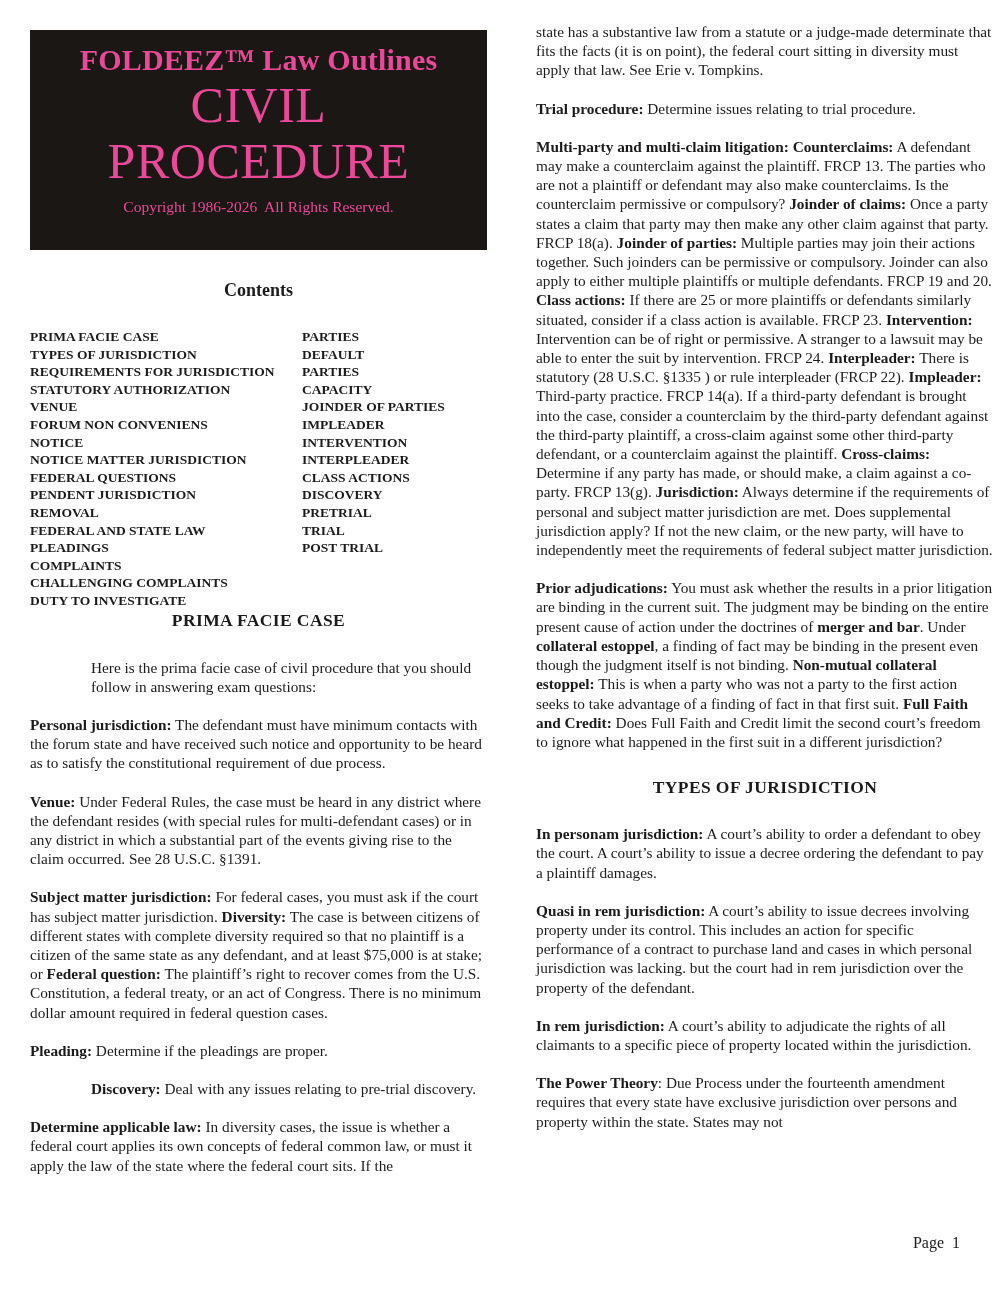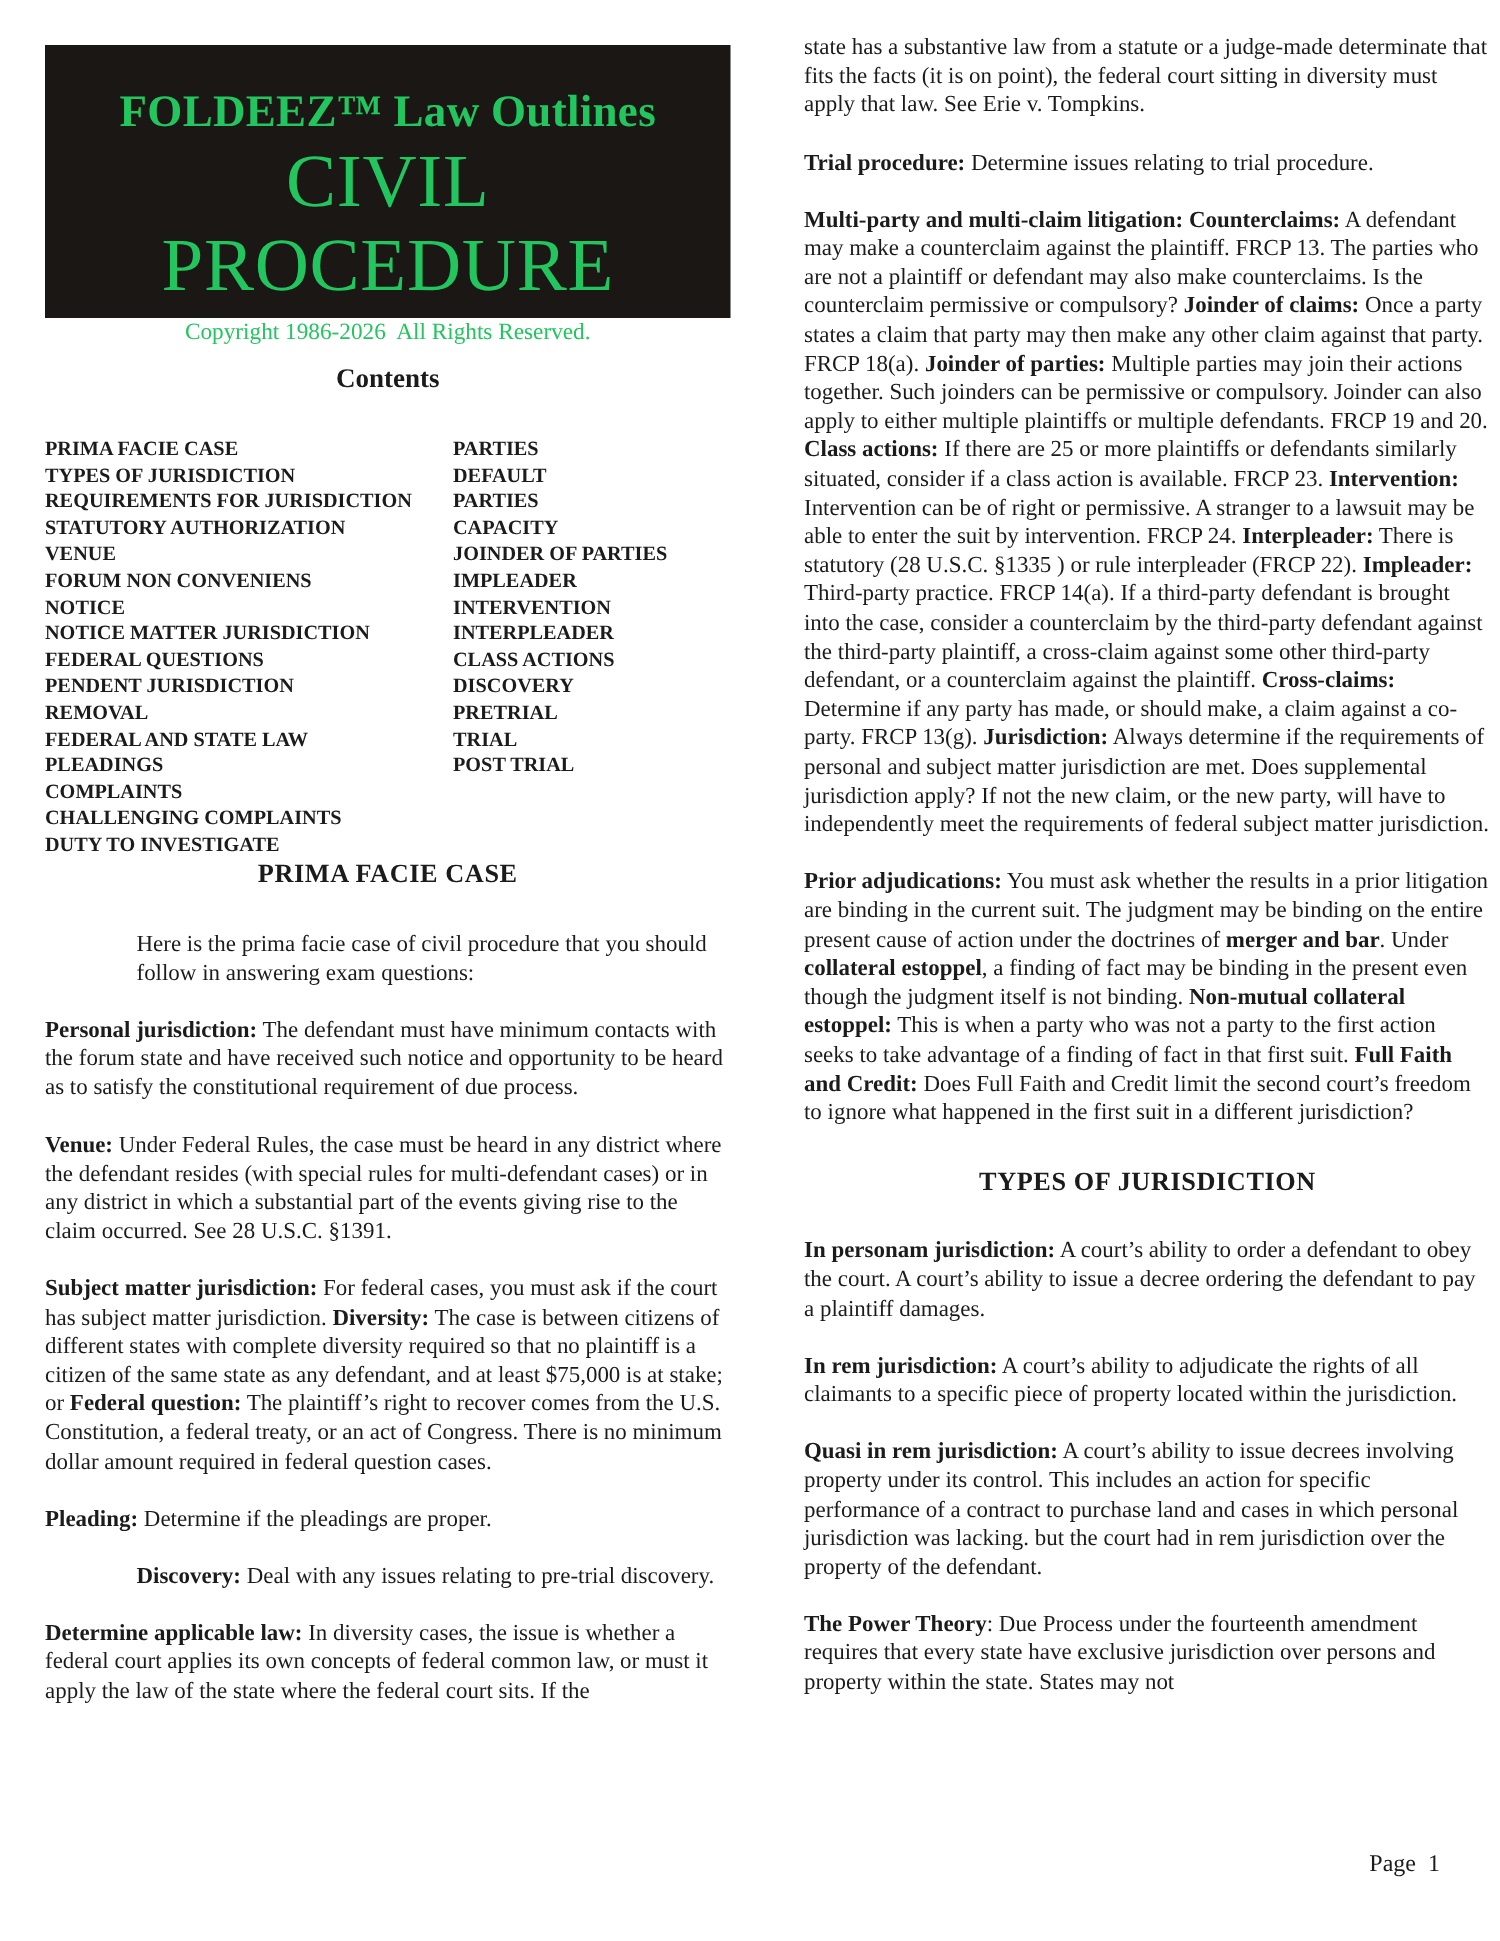--- a/index.html
+++ b/index.html
@@ -13,25 +13,25 @@
   }
   .page { position: absolute; inset: 0; }
 
   .col { position: absolute; }
   .col-left  { left: 30px;  top: 30px; width: 457px; }
   .col-right { left: 536px; top: 22px; width: 458px; }
 
   
   .header-box {
     background: #1a1715;
-    color: #22c55e;
+    color: #ec4899;
     text-align: center;
-    height: 182px;
+    height: 220px;
     box-sizing: border-box;
-    padding-top: 28px;
+    padding-top: 13px;
   }
   .brand { font-size: 30px; font-weight: bold; letter-spacing: 0.2px; }
   .big-title { font-size: 50px; font-weight: normal; line-height: 1.12; letter-spacing: 0.5px; }
   .copyright { font-size: 15.5px; margin-top: 9px; white-space: pre; }
 
   
   .contents-heading {
     font-size: 18px; font-weight: bold; text-align: center;
     margin: 30px 0 0 0;
   }
@@ -130,21 +130,21 @@
   </div>
 
   <div class="col col-right">
     <div class="col-body">
         <p class="para">state has a substantive law from a statute or a judge-made determinate that fits the facts (it is on point), the federal court sitting in diversity must apply that law. See Erie v. Tompkins.</p>
         <p class="para"><b>Trial procedure:</b> Determine issues relating to trial procedure.</p>
         <p class="para"><b>Multi-party and multi-claim litigation: Counterclaims:</b> A defendant may make a counterclaim against the plaintiff. FRCP 13. The parties who are not a plaintiff or defendant may also make counterclaims. Is the counterclaim permissive or compulsory? <b>Joinder of claims:</b> Once a party states a claim that party may then make any other claim against that party. FRCP 18(a). <b>Joinder of parties:</b> Multiple parties may join their actions together. Such joinders can be permissive or compulsory. Joinder can also apply to either multiple plaintiffs or multiple defendants. FRCP 19 and 20. <b>Class actions:</b> If there are 25 or more plaintiffs or defendants similarly situated, consider if a class action is available. FRCP 23. <b>Intervention:</b> Intervention can be of right or permissive. A stranger to a lawsuit may be able to enter the suit by intervention. FRCP 24. <b>Interpleader:</b> There is statutory (28 U.S.C. §1335 ) or rule interpleader (FRCP 22). <b>Impleader:</b> Third-party practice. FRCP 14(a). If a third-party defendant is brought into the case, consider a counterclaim by the third-party defendant against the third-party plaintiff, a cross-claim against some other third-party defendant, or a counterclaim against the plaintiff. <b>Cross-claims:</b> Determine if any party has made, or should make, a claim against a co-party. FRCP 13(g). <b>Jurisdiction:</b> Always determine if the requirements of personal and subject matter jurisdiction are met. Does supplemental jurisdiction apply? If not the new claim, or the new party, will have to independently meet the requirements of federal subject matter jurisdiction.</p>
         <p class="para"><b>Prior adjudications:</b> You must ask whether the results in a prior litigation are binding in the current suit. The judgment may be binding on the entire present cause of action under the doctrines of <b>merger and bar</b>. Under <b>collateral estoppel</b>, a finding of fact may be binding in the present even though the judgment itself is not binding. <b>Non-mutual collateral estoppel:</b> This is when a party who was not a party to the first action seeks to take advantage of a finding of fact in that first suit. <b>Full Faith and Credit:</b> Does Full Faith and Credit limit the second court’s freedom to ignore what happened in the first suit in a different jurisdiction?</p>
         <h2 class="section-heading">TYPES OF JURISDICTION</h2>
         <p class="para"><b>In personam jurisdiction:</b> A court’s ability to order a defendant to obey the court. A court’s ability to issue a decree ordering the defendant to pay a plaintiff damages.</p>
+        <p class="para"><b>Quasi in rem jurisdiction:</b> A court’s ability to issue decrees involving property under its control. This includes an action for specific performance of a contract to purchase land and cases in which personal jurisdiction was lacking. but the court had in rem jurisdiction over the property of the defendant.</p>
         <p class="para"><b>In rem jurisdiction:</b> A court’s ability to adjudicate the rights of all claimants to a specific piece of property located within the jurisdiction.</p>
-        <p class="para"><b>Quasi in rem jurisdiction:</b> A court’s ability to issue decrees involving property under its control. This includes an action for specific performance of a contract to purchase land and cases in which personal jurisdiction was lacking. but the court had in rem jurisdiction over the property of the defendant.</p>
         <p class="para"><b>The Power Theory</b>: Due Process under the fourteenth amendment requires that every state have exclusive jurisdiction over persons and property within the state. States may not</p>
       </div>
   </div>
 
   <div class="page-number">Page  1</div>
 
 </div>
 
 </body></html>

